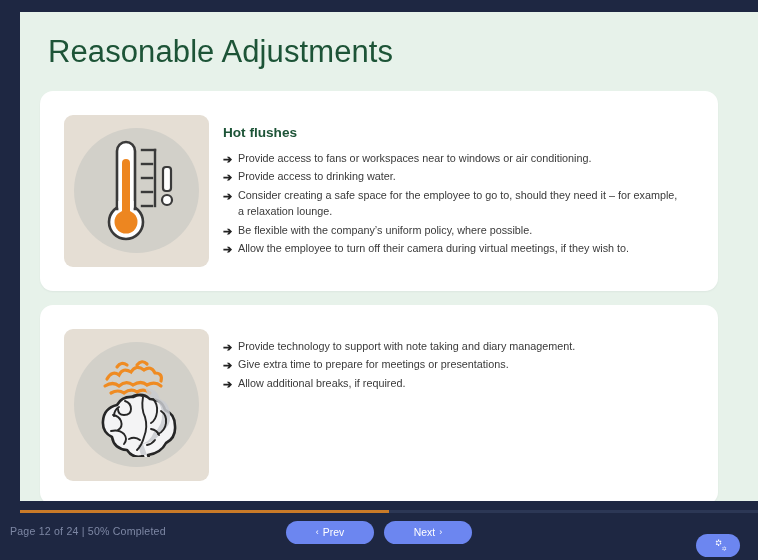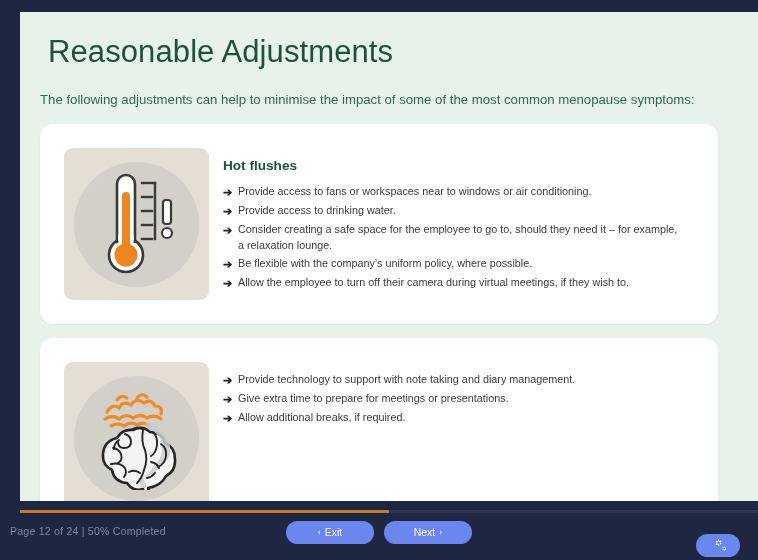--- a/index.html
+++ b/index.html
@@ -181,21 +181,20 @@
 </head>
 <body>
 
 <div id="app">
 
   <div id="slide">
     <div id="slide-inner">
 
       <h1 class="page-title">Reasonable Adjustments</h1>
 
-      <p class="page-subtitle">The following adjustments can help to minimise the impact of some of the most common menopause symptoms:</p>
 
       <div class="card">
 
         <div class="card-media tall">
           <div class="media-circle">
             <span>
               <svg class="icon-svg" width="84" height="104" viewBox="0 0 84 104">
 
                 <g stroke="#3a3a3a" stroke-width="2.4" stroke-linecap="square">
                   <line x1="47" y1="11" x2="60" y2="11"></line>
@@ -322,21 +321,21 @@
 
     <div id="progress-track">
       <div id="progress-fill" style="width: 50%;"></div>
     </div>
 
     <div id="page-status">Page 12 of 24 | 50% Completed</div>
 
     <div class="nav-center">
       <button class="pill prev">
         <span class="chev">‹</span>
-        <span>Exit</span>
+        <span>Prev</span>
       </button>
       <button class="pill next">
         <span>Next</span>
         <span class="chev">›</span>
       </button>
     </div>
 
     <div class="nav-right">
       <button class="pill settings">
         <span>

